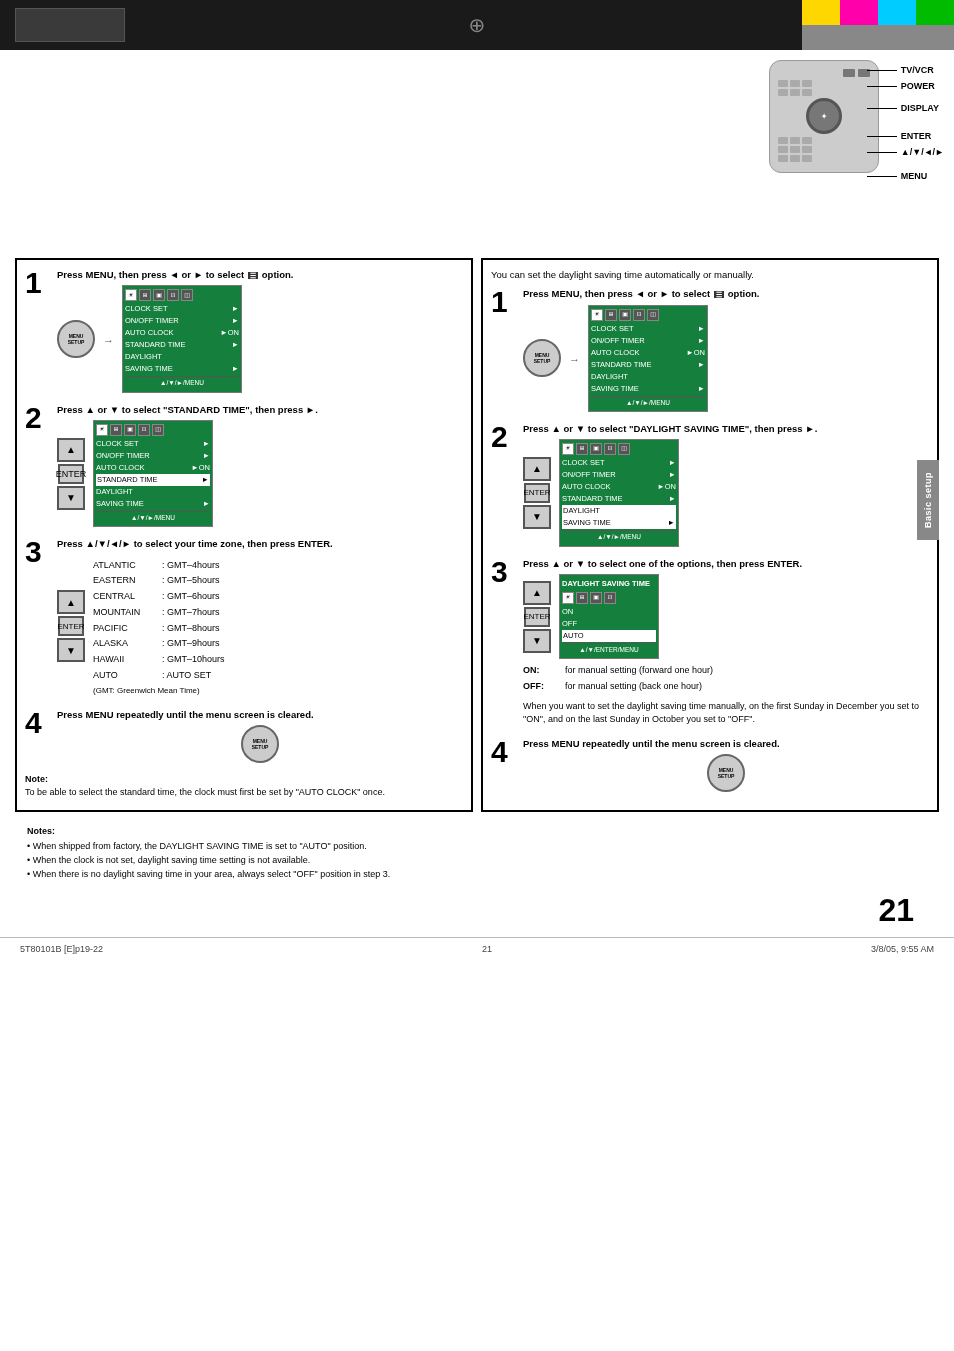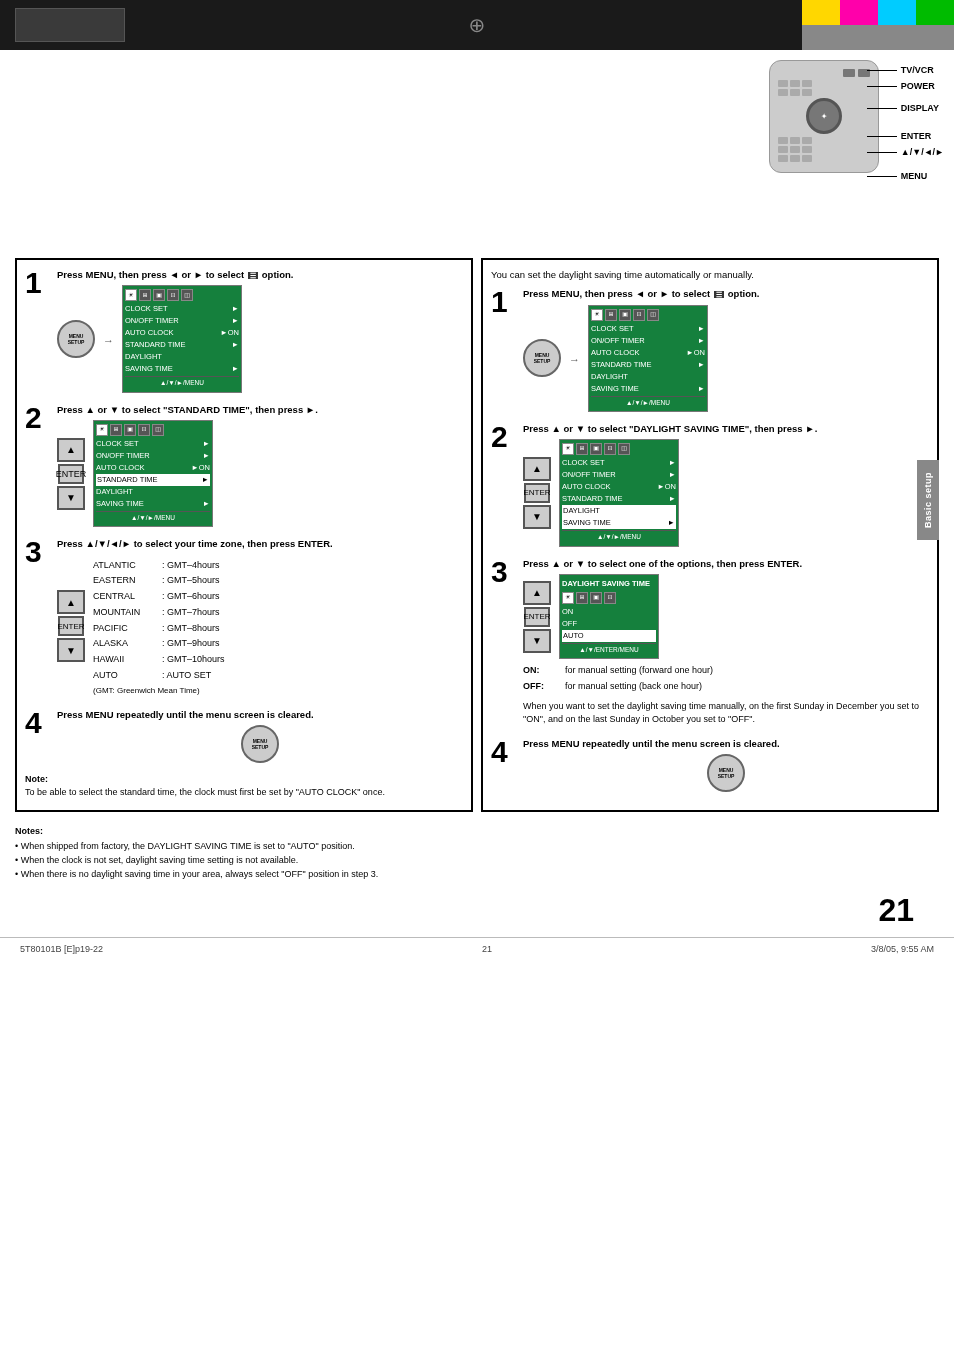--- a/index.html
+++ b/index.html
@@ -250,21 +250,21 @@
       padding: 6px 20px;
       border-top: 1px solid #bbb;
       margin-top: 8px;
     }
     .footer-left { font-size: 9px; color: #444; }
     .footer-center { font-size: 9px; color: #444; }
     .footer-right { font-size: 9px; color: #444; }
 
     
     .bottom-notes-section {
-      padding: 4px 15px 10px;
+      padding: 4px 27px 10px;
       font-size: 9px;
       line-height: 1.6;
     }
 
     
     .page-num-block {
       font-size: 32px;
       font-weight: bold;
       text-align: right;
       padding: 0 20px;

